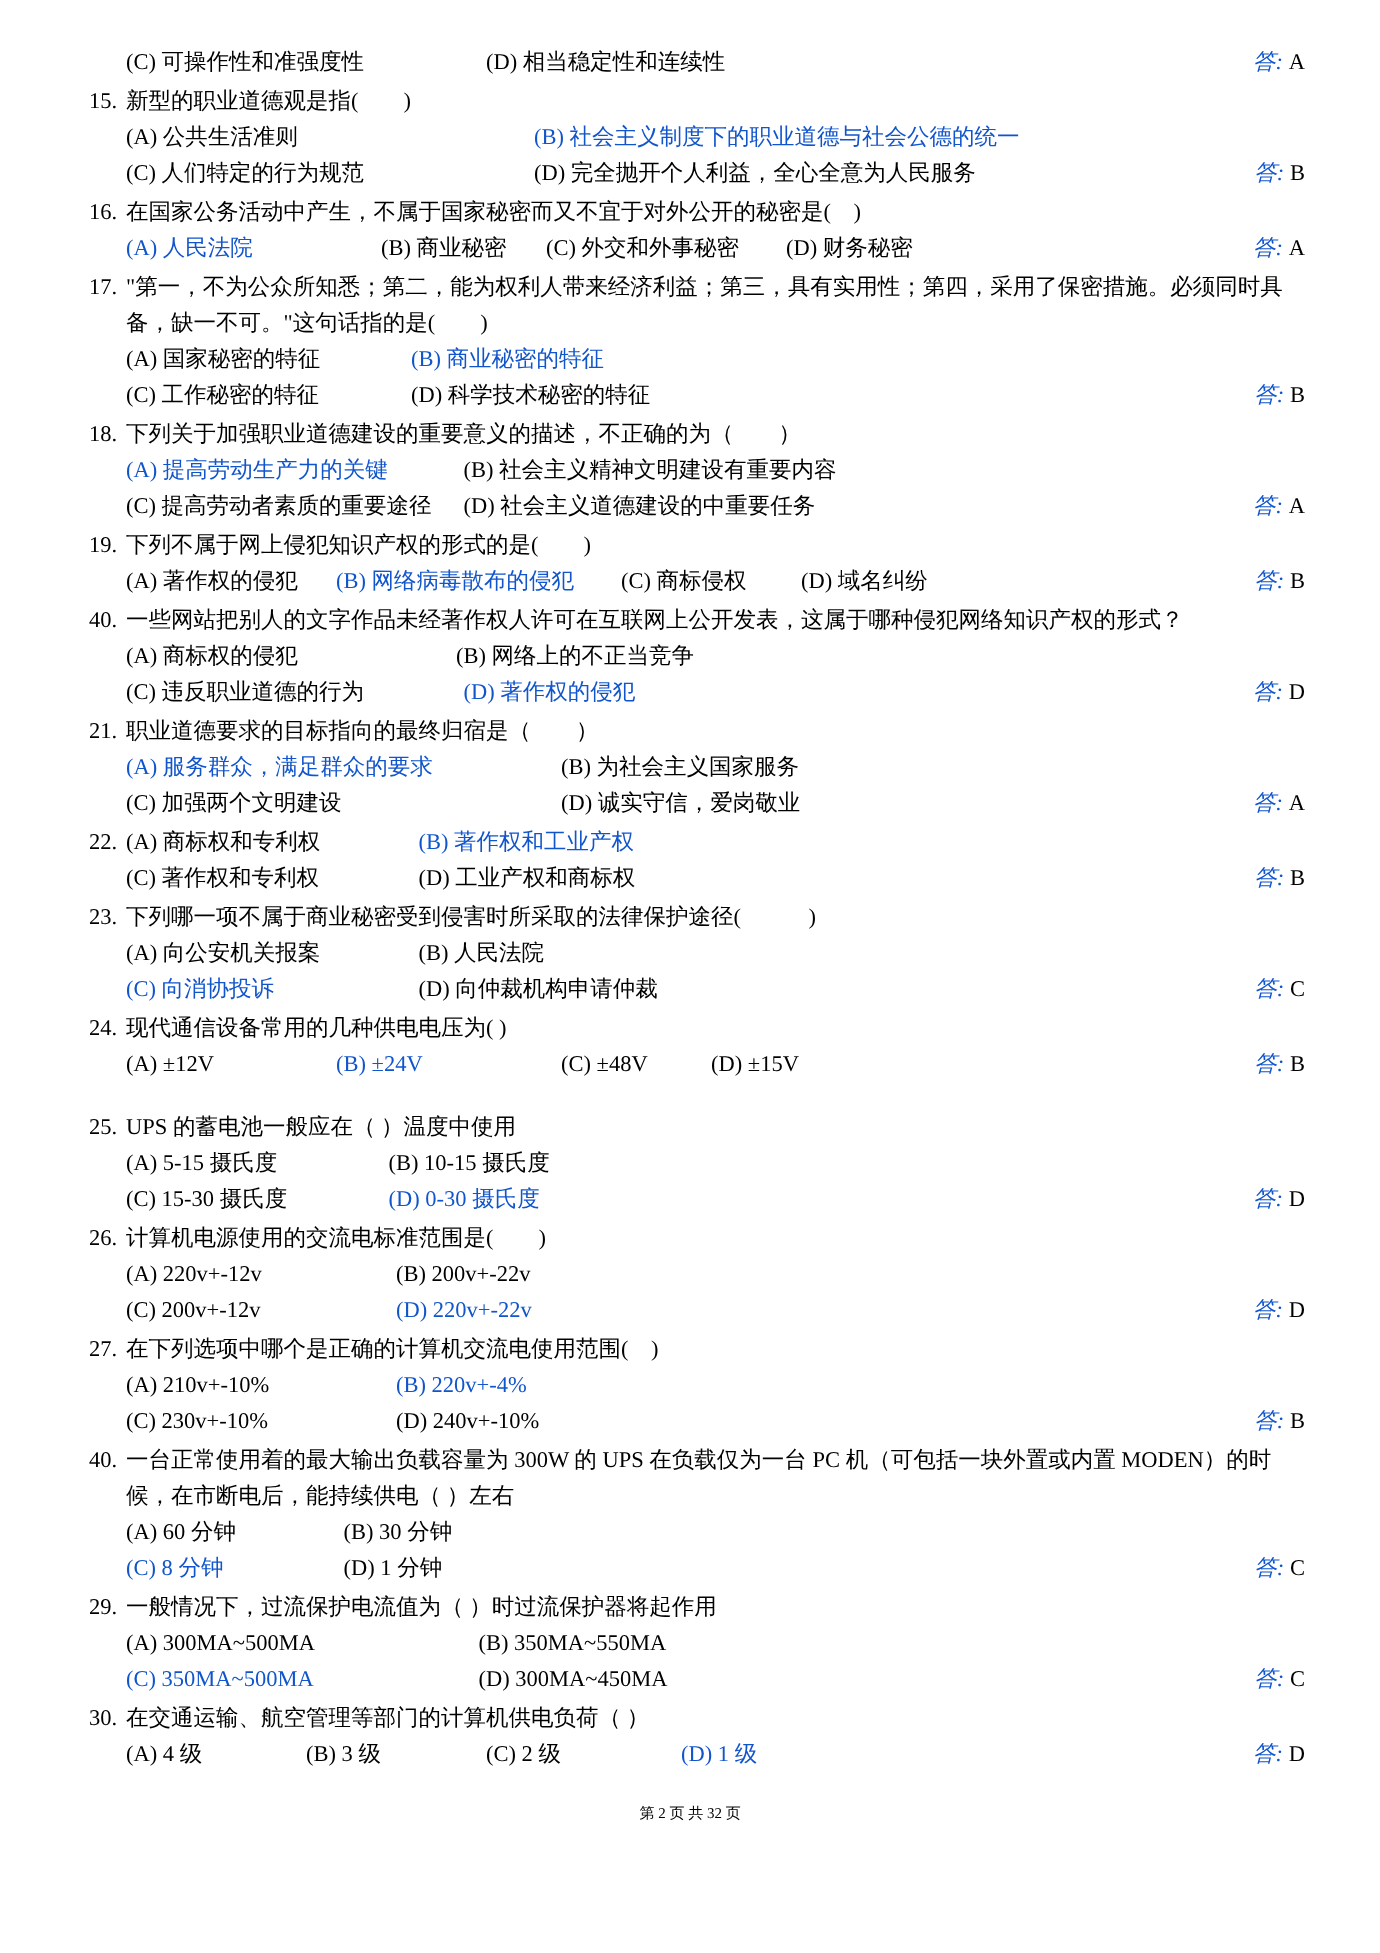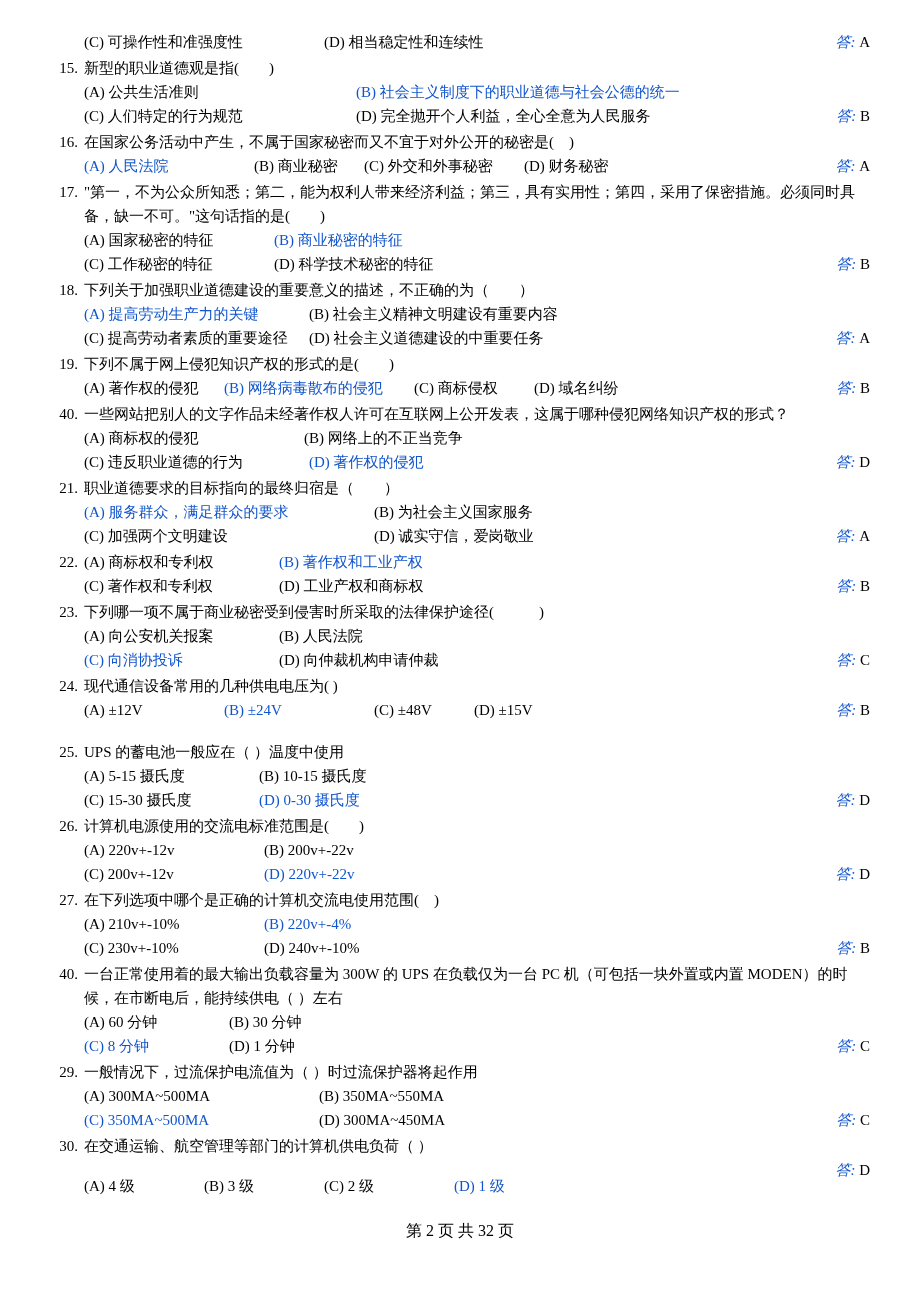--- a/index.html
+++ b/index.html
@@ -41,21 +41,21 @@
   .answer-label {
     color: #1155cc;
     font-style: italic;
   }
   .row {
     position: relative;
   }
   .footer {
     text-align: center;
     margin-top: 20px;
-    font-size: 16px;
+    font-size: 10px;
   }
 </style>
 </head>
 <body>
 
 <div id="content">
     <div class="question">
       <div class="qnum"></div>
       <div class="qbody">
         <div class="row"><span class="opt" style="min-width: 240px;">(C)  可操作性和准强度性</span><span class="opt" style="min-width: 200px;">(D)  相当稳定性和连续性</span><span class="answer"><span class="answer-label">答:</span><span> A</span></span></div>
@@ -175,18 +175,18 @@
       <div class="qbody">
         <div class="stem">一般情况下，过流保护电流值为（  ）时过流保护器将起作用</div>
         <div class="row"><span class="opt" style="min-width: 235px;">(A) 300MA~500MA</span><span class="opt" style="min-width: 170px;">(B) 350MA~550MA</span></div>
         <div class="row"><span class="opt highlight" style="min-width: 235px;">(C) 350MA~500MA</span><span class="opt" style="min-width: 170px;">(D) 300MA~450MA</span><span class="answer"><span class="answer-label">答:</span><span> C</span></span></div>
       </div>
     </div>
     <div class="question">
       <div class="qnum">30.</div>
       <div class="qbody">
         <div class="stem">在交通运输、航空管理等部门的计算机供电负荷（  ）</div>
-        <div class="row"><span class="opt" style="min-width: 120px;">(A) 4 级</span><span class="opt" style="min-width: 120px;">(B) 3 级</span><span class="opt" style="min-width: 130px;">(C) 2 级</span><span class="opt highlight" style="min-width: 80px; margin-top: 16px;">(D) 1 级</span><span class="answer"><span class="answer-label">答:</span><span> D</span></span></div>
+        <div class="row"><span class="opt" style="min-width: 120px;">(A) 4 级</span><span class="opt" style="min-width: 120px;">(B) 3 级</span><span class="opt" style="min-width: 130px;">(C) 2 级</span><span class="opt highlight" style="min-width: 80px;">(D) 1 级</span><span class="answer"><span class="answer-label">答:</span><span> D</span></span></div>
       </div>
     </div>
   </div>
 
 <div class="footer">第 2 页 共 32 页</div>
 
 </body></html>

